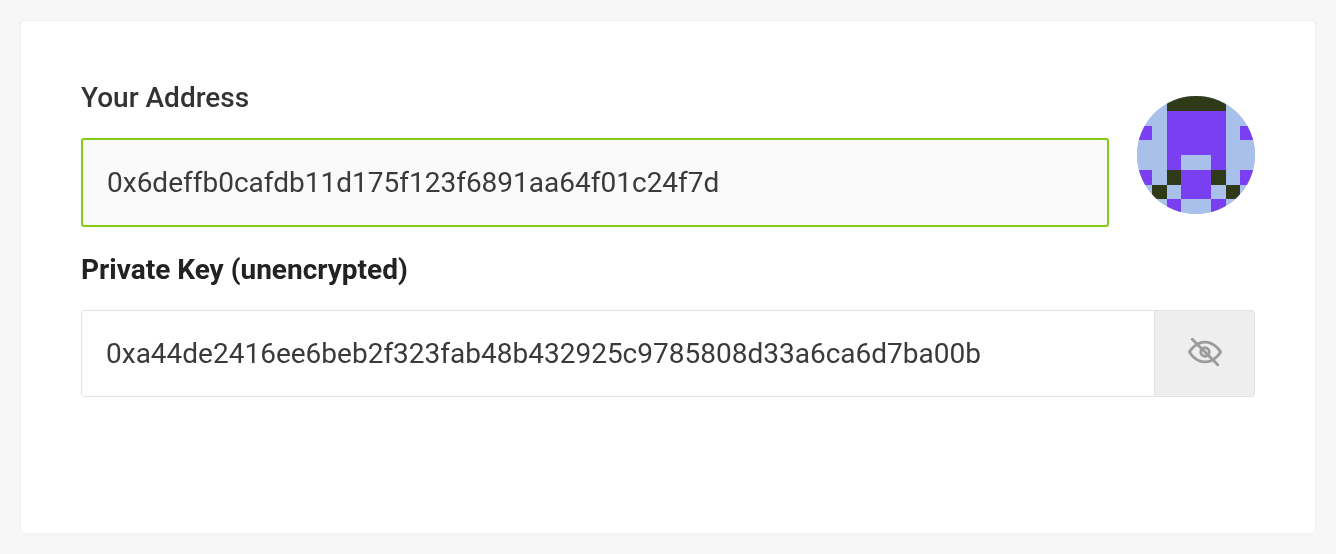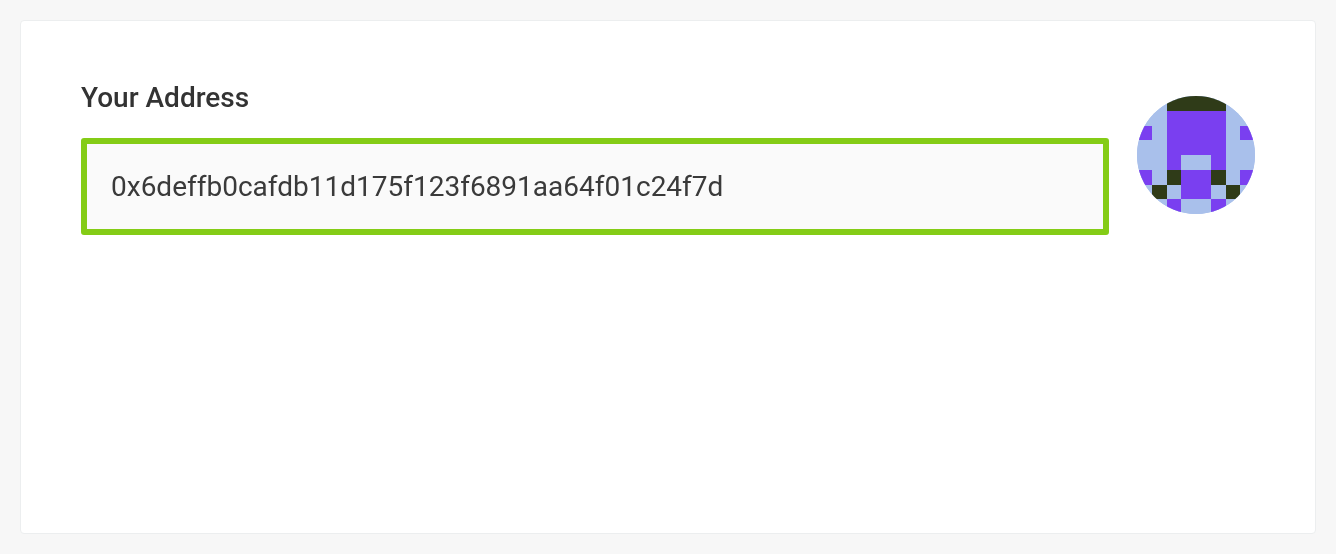--- a/index.html
+++ b/index.html
@@ -36,21 +36,21 @@
       font-weight: 700;
       color: #222222;
     }
     .address-row {
       display: flex;
       align-items: flex-start;
       gap: 28px;
     }
     .input-box {
       flex: 1;
-      border: 6px solid #84cc16;
+      border: 2px solid #84cc16;
       border-radius: 3px;
       background: #fafafa;
       padding: 26px 24px;
       font-size: 28px;
       color: #3a3a3a;
       white-space: nowrap;
       overflow: hidden;
       text-overflow: clip;
     }
     .identicon {
@@ -132,14 +132,29 @@
           <rect x="3" y="6" width="2" height="1" fill="#7a3ff0"></rect>
           <rect x="1" y="6" width="1" height="1" fill="#2f3b18"></rect>
           <rect x="6" y="6" width="1" height="1" fill="#2f3b18"></rect>
           <rect x="2" y="7" width="1" height="1" fill="#7a3ff0"></rect>
           <rect x="5" y="7" width="1" height="1" fill="#7a3ff0"></rect>
         </svg>
       </div>
     </div>
   </div>
 
+  <div class="section" style="margin-bottom:0;">
+    <span class="label label-bold">Private Key (unencrypted)</span>
+    <div class="private-key-row">
+      <div class="pk-input">0xa44de2416ee6beb2f323fab48b432925c9785808d33a6ca6d7ba00b</div>
+      <button class="toggle-visibility">
+        <span>
+          <svg viewBox="0 0 24 24" fill="none" stroke="currentColor" stroke-width="2" stroke-linecap="round" stroke-linejoin="round">
+            <path d="M1 12s4-7 11-7 11 7 11 7-4 7-11 7S1 12 1 12z"></path>
+            <circle cx="12" cy="12" r="3"></circle>
+            <line x1="3" y1="3" x2="21" y2="21"></line>
+          </svg>
+        </span>
+      </button>
+    </div>
+  </div>
 
 </div>
 
 </body></html>

